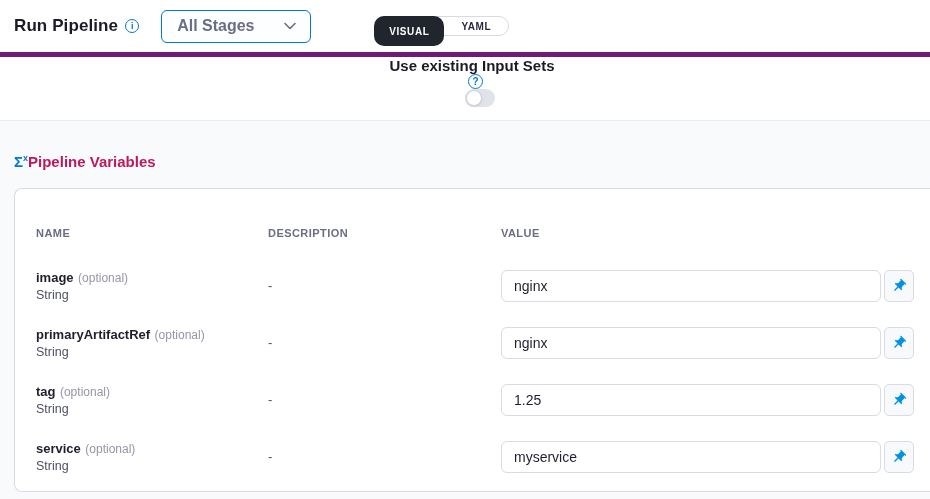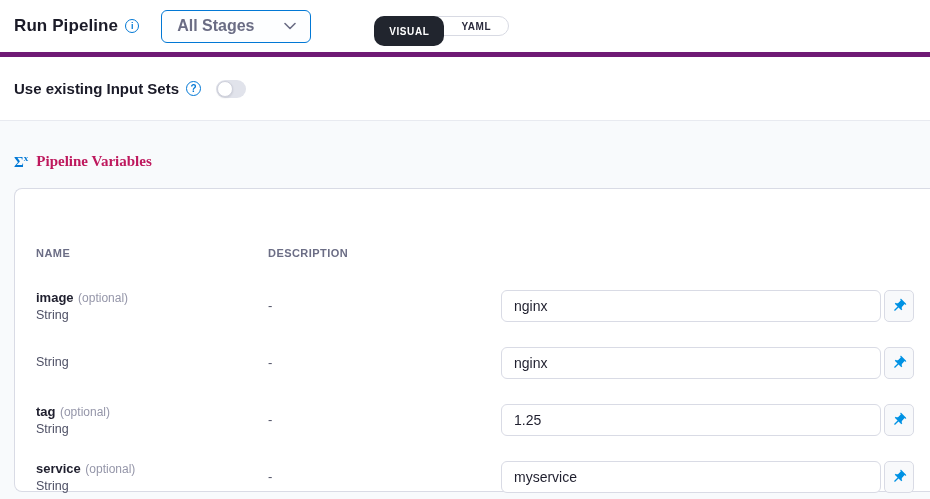--- a/index.html
+++ b/index.html
@@ -83,20 +83,21 @@
   }
 
   
   .inputsets {
     height:64px;
     background:#ffffff;
     border-bottom:1px solid #e8eaf0;
     display:flex;
     align-items:center;
     padding-left:14px;
+    flex-direction:column;
   }
   .inputsets-label { font-size:15px; font-weight:700; color:#1b1b28; }
   .help-circle {
     width:15px; height:15px;
     border:1.5px solid #0278d5;
     border-radius:50%;
     color:#0278d5;
     font-size:10px;
     font-weight:700;
     display:flex; align-items:center; justify-content:center;
@@ -123,21 +124,21 @@
 
   
   .section {
     position:relative;
     height:378px;
     background:#f8fafc;
   }
   .section-heading {
     position:absolute;
     top:32px; left:14px;
-    display:flex; align-items:center; gap:8px;font-family:Liberation Serif, serif;
+    display:flex; align-items:center; gap:0;
   }
   .sigma-icon {
     color:#0278d5;
     font-size:15px;
     font-weight:700;
     line-height:1;
   }
   .sigma-icon sup { font-size:9px; font-weight:700; }
   .section-title { font-size:15px; font-weight:700; color:#be185d; }
 
@@ -148,21 +149,21 @@
     background:#ffffff;
     border:1px solid #d9dbe5;
     border-right:none;
     border-radius:8px 0 0 8px;
     padding:34px 16px 0 21px;
   }
   .thead, .vrow {
     display:grid;
     grid-template-columns:232px 233px 1fr;
   }
-  .thead { height:20px; margin-bottom:14px; align-items:center;margin-top:20px; }
+  .thead { height:20px; margin-bottom:14px; align-items:center; }
   .th {
     font-size:11px;
     font-weight:700;
     letter-spacing:0.45px;
     color:#6b6d85;
   }
   .vrow { height:57px; align-items:center; }
   .cell-name { line-height:17px; }
   .var-name { font-size:13px; font-weight:700; color:#1f1f2e; }
   .var-optional { font-size:12px; color:#9596a9; font-weight:400; }
@@ -225,40 +226,42 @@
 <div class="section">
   <div class="section-heading">
     <span class="sigma-icon"><span>Σ</span><sup>x</sup></span>
     <span class="section-title">Pipeline Variables</span>
   </div>
 
   <div class="card">
     <div class="thead">
       <div class="th">NAME</div>
       <div class="th">DESCRIPTION</div>
+      <div class="th">VALUE</div>
     </div>
 
     <div class="vrow">
       <div class="cell-name">
         <div><span class="var-name">image</span> <span class="var-optional">(optional)</span></div>
         <div class="var-type">String</div>
       </div>
       <div class="cell-desc">-</div>
       <div class="cell-value">
         <input class="value-input" type="text" value="nginx" style="">
         <div class="pin-btn">
           <svg width="16" height="16" viewBox="0 0 24 24" fill="#0092e4">
               <path d="M16 9V4h1c.55 0 1-.45 1-1s-.45-1-1-1H7c-.55 0-1 .45-1 1s.45 1 1 1h1v5c0 1.66-1.34 3-3 3v2h5.97v7l1 1 1-1v-7H19v-2c-1.66 0-3-1.34-3-3z"></path>
             </svg>
         </div>
       </div>
     </div>
 
     <div class="vrow">
       <div class="cell-name">
+        <div><span class="var-name">primaryArtifactRef</span> <span class="var-optional">(optional)</span></div>
         <div class="var-type">String</div>
       </div>
       <div class="cell-desc">-</div>
       <div class="cell-value">
         <input class="value-input" type="text" value="nginx" style="">
         <div class="pin-btn">
           <svg width="16" height="16" viewBox="0 0 24 24" fill="#0092e4">
               <path d="M16 9V4h1c.55 0 1-.45 1-1s-.45-1-1-1H7c-.55 0-1 .45-1 1s.45 1 1 1h1v5c0 1.66-1.34 3-3 3v2h5.97v7l1 1 1-1v-7H19v-2c-1.66 0-3-1.34-3-3z"></path>
             </svg>
         </div>

